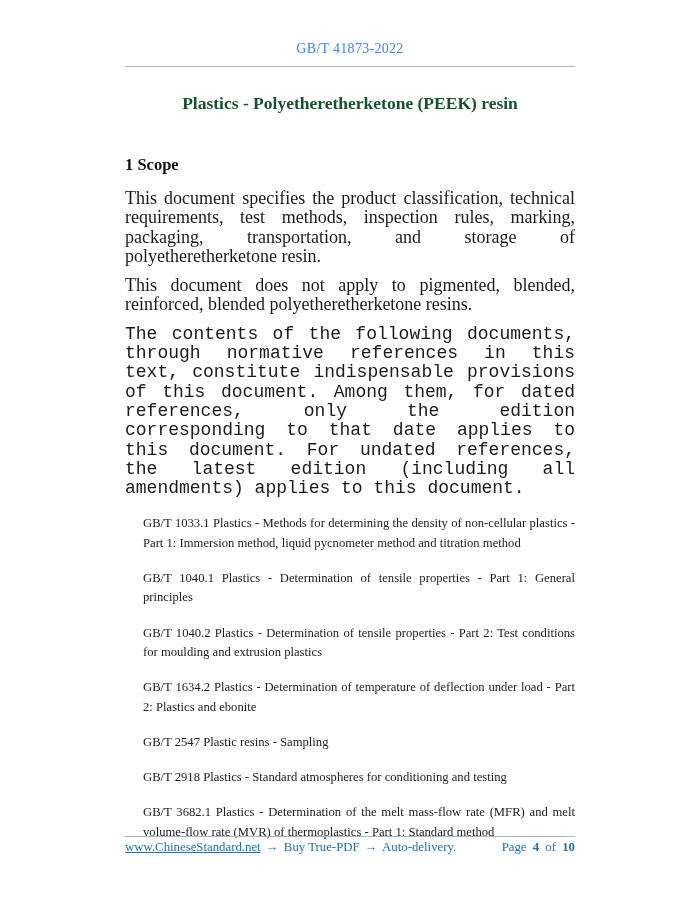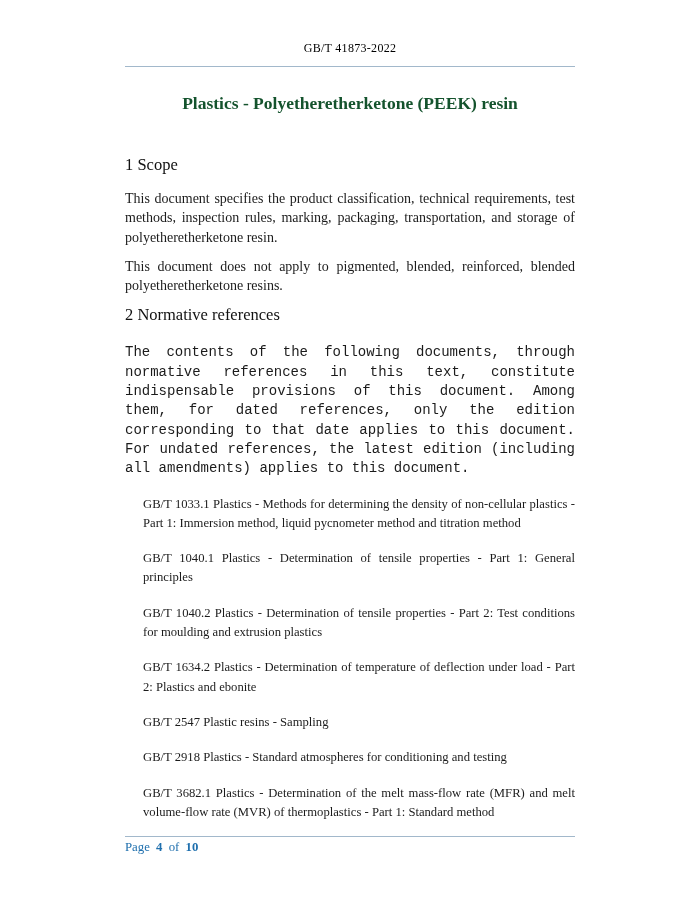--- a/index.html
+++ b/index.html
@@ -9,22 +9,22 @@
     height: 906px;
     background: #ffffff;
     font-family: "Liberation Serif", "DejaVu Serif", serif;
     color: #1b1b1b;
     overflow: hidden;
   }
   .doc-header {
     position: absolute;
     top: 41px; left: 125px; width: 450px;
     text-align: center;
-    font-size: 12px;
-    color: #000000;
+    font-size: 14px;
+    color: #3b82f6;
     letter-spacing: 0.3px;
   }
   .header-rule {
     position: absolute;
     top: 66px; left: 125px; width: 450px;
     border-top: 1px solid #a2b8cb;
   }
   .doc-title {
     position: absolute;
     top: 93px; left: 125px; width: 450px;
@@ -33,28 +33,28 @@
     font-weight: bold;
     line-height: 20px;
     color: #14532d;
   }
   .body-content {
     position: absolute;
     top: 155px; left: 125px; width: 450px;
   }
   .section-heading {
     font-size: 16.5px;
-    font-weight: normal;
+    font-weight: bold;
     line-height: 20px;
     margin: 0 0 14px 0;
     color: #111111;
   }
   .section-heading.second { margin-top: 2px; margin-bottom: 18px; }
   .body-para {
-    font-size: 14px;
+    font-size: 18px;
     line-height: 19.3px;
     margin: 0 0 10px 0;
     text-align: justify;
   }
   .body-para.intro { margin-bottom: 8px; font-family: Liberation Mono, monospace; }
   .ref-item {
     font-size: 12.65px;
     line-height: 19.3px;
     margin: 16px 0 8px 18px;
     text-align: justify;
@@ -93,35 +93,41 @@
 
   <div class="body-content">
 
     <h2 class="section-heading">1 Scope</h2>
 
     <p class="body-para">This document specifies the product classification, technical requirements, test methods, inspection rules, marking, packaging, transportation, and storage of polyetheretherketone resin.</p>
 
 
     <p class="body-para">This document does not apply to pigmented, blended, reinforced, blended polyetheretherketone resins.</p>
 
-    <h2 class="section-heading second">2 Normative references</h2>
 
     <p class="body-para intro">The contents of the following documents, through normative references in this text, constitute indispensable provisions of this document. Among them, for dated references, only the edition corresponding to that date applies to this document. For undated references, the latest edition (including all amendments) applies to this document.</p>
 
     <p class="ref-item">GB/T 1033.1 Plastics - Methods for determining the density of non-cellular plastics - Part 1: Immersion method, liquid pycnometer method and titration method</p>
     <p class="ref-item">GB/T 1040.1 Plastics - Determination of tensile properties - Part 1: General principles</p>
     <p class="ref-item">GB/T 1040.2 Plastics - Determination of tensile properties - Part 2: Test conditions for moulding and extrusion plastics</p>
     <p class="ref-item">GB/T 1634.2 Plastics - Determination of temperature of deflection under load - Part 2: Plastics and ebonite</p>
     <p class="ref-item">GB/T 2547 Plastic resins - Sampling</p>
     <p class="ref-item">GB/T 2918 Plastics - Standard atmospheres for conditioning and testing</p>
     <p class="ref-item">GB/T 3682.1 Plastics - Determination of the melt mass-flow rate (MFR) and melt volume-flow rate (MVR) of thermoplastics - Part 1: Standard method</p>
 
   </div>
 
   <div class="doc-footer">
+    <span class="footer-left">
+      <span class="footer-site">www.ChineseStandard.net</span>
+      <span class="arrow-glyph">→</span>
+      <span>Buy True-PDF</span>
+      <span class="arrow-glyph">→</span>
+      <span>Auto-delivery.</span>
+    </span>
     <span class="page-indicator">
       <span>Page</span>
       <span class="page-num">4</span>
       <span>of</span>
       <span class="page-num">10</span>
     </span>
   </div>
 
 </div>
 

